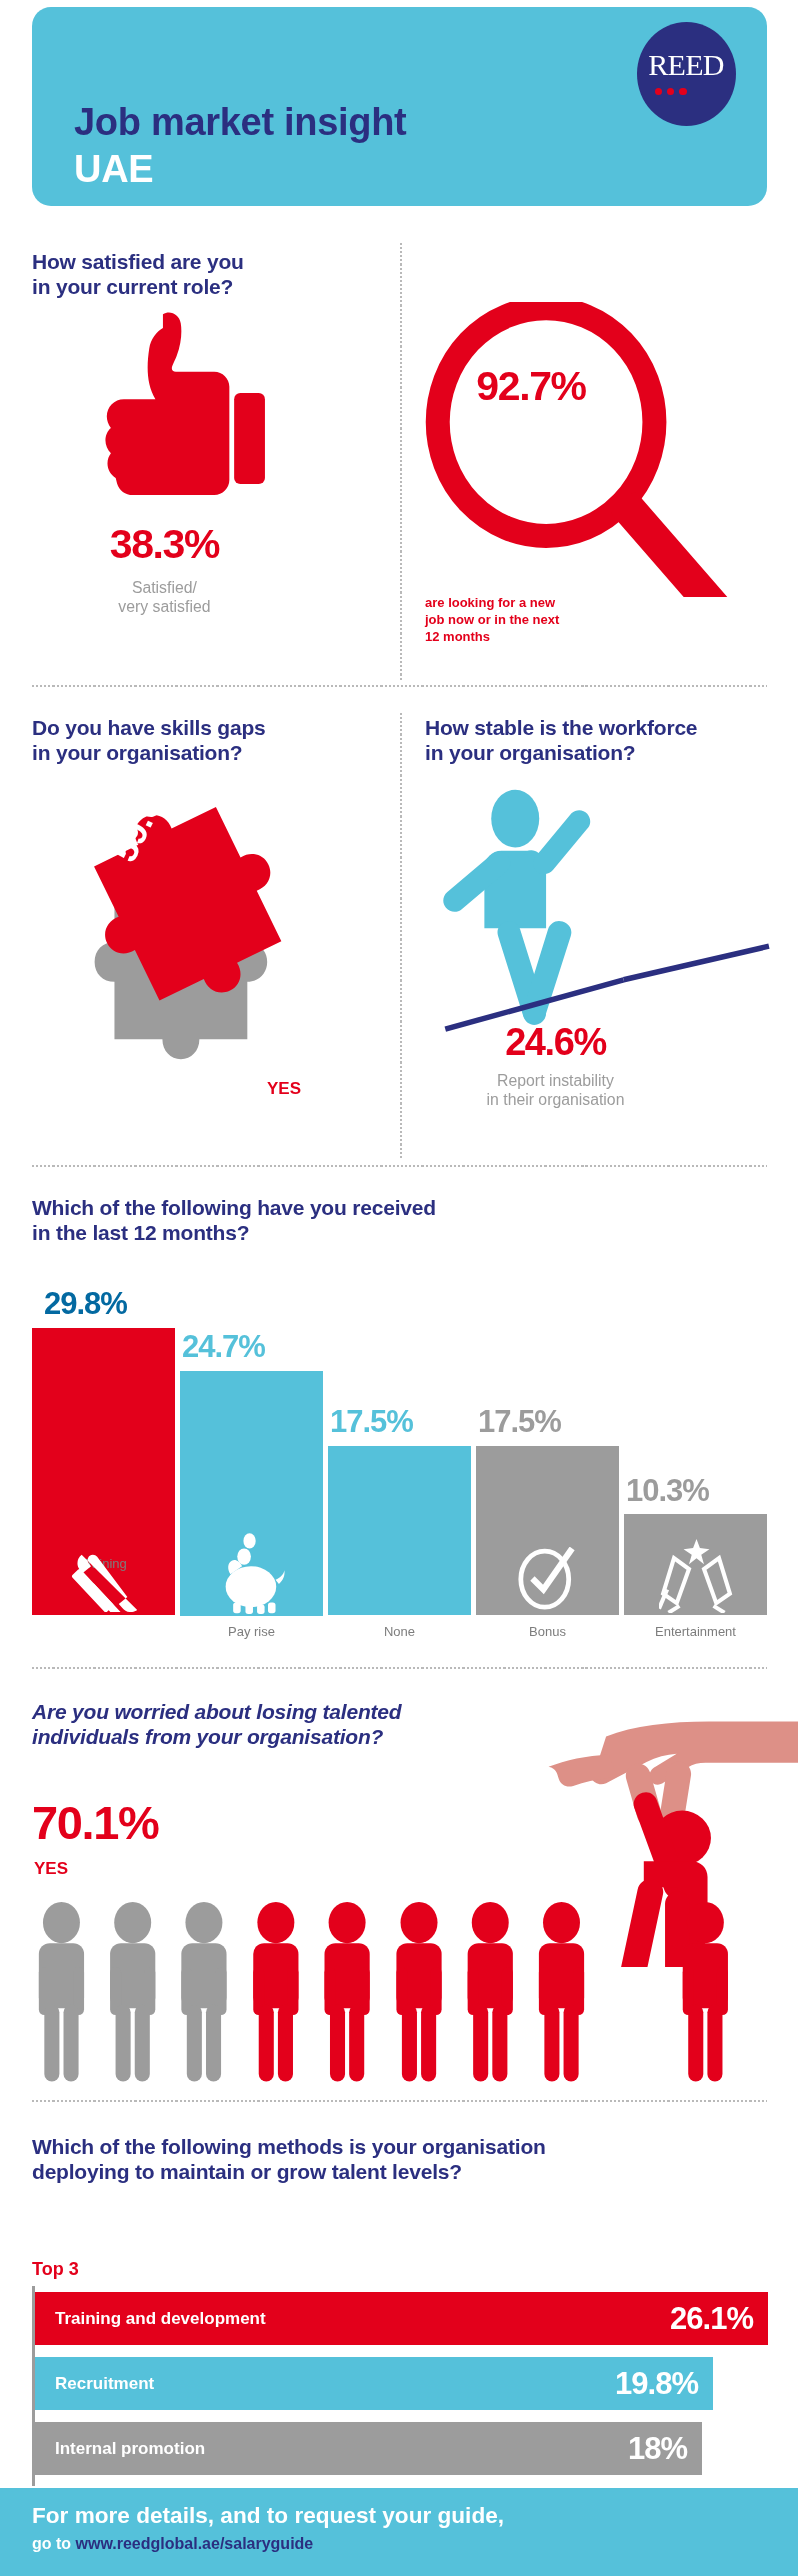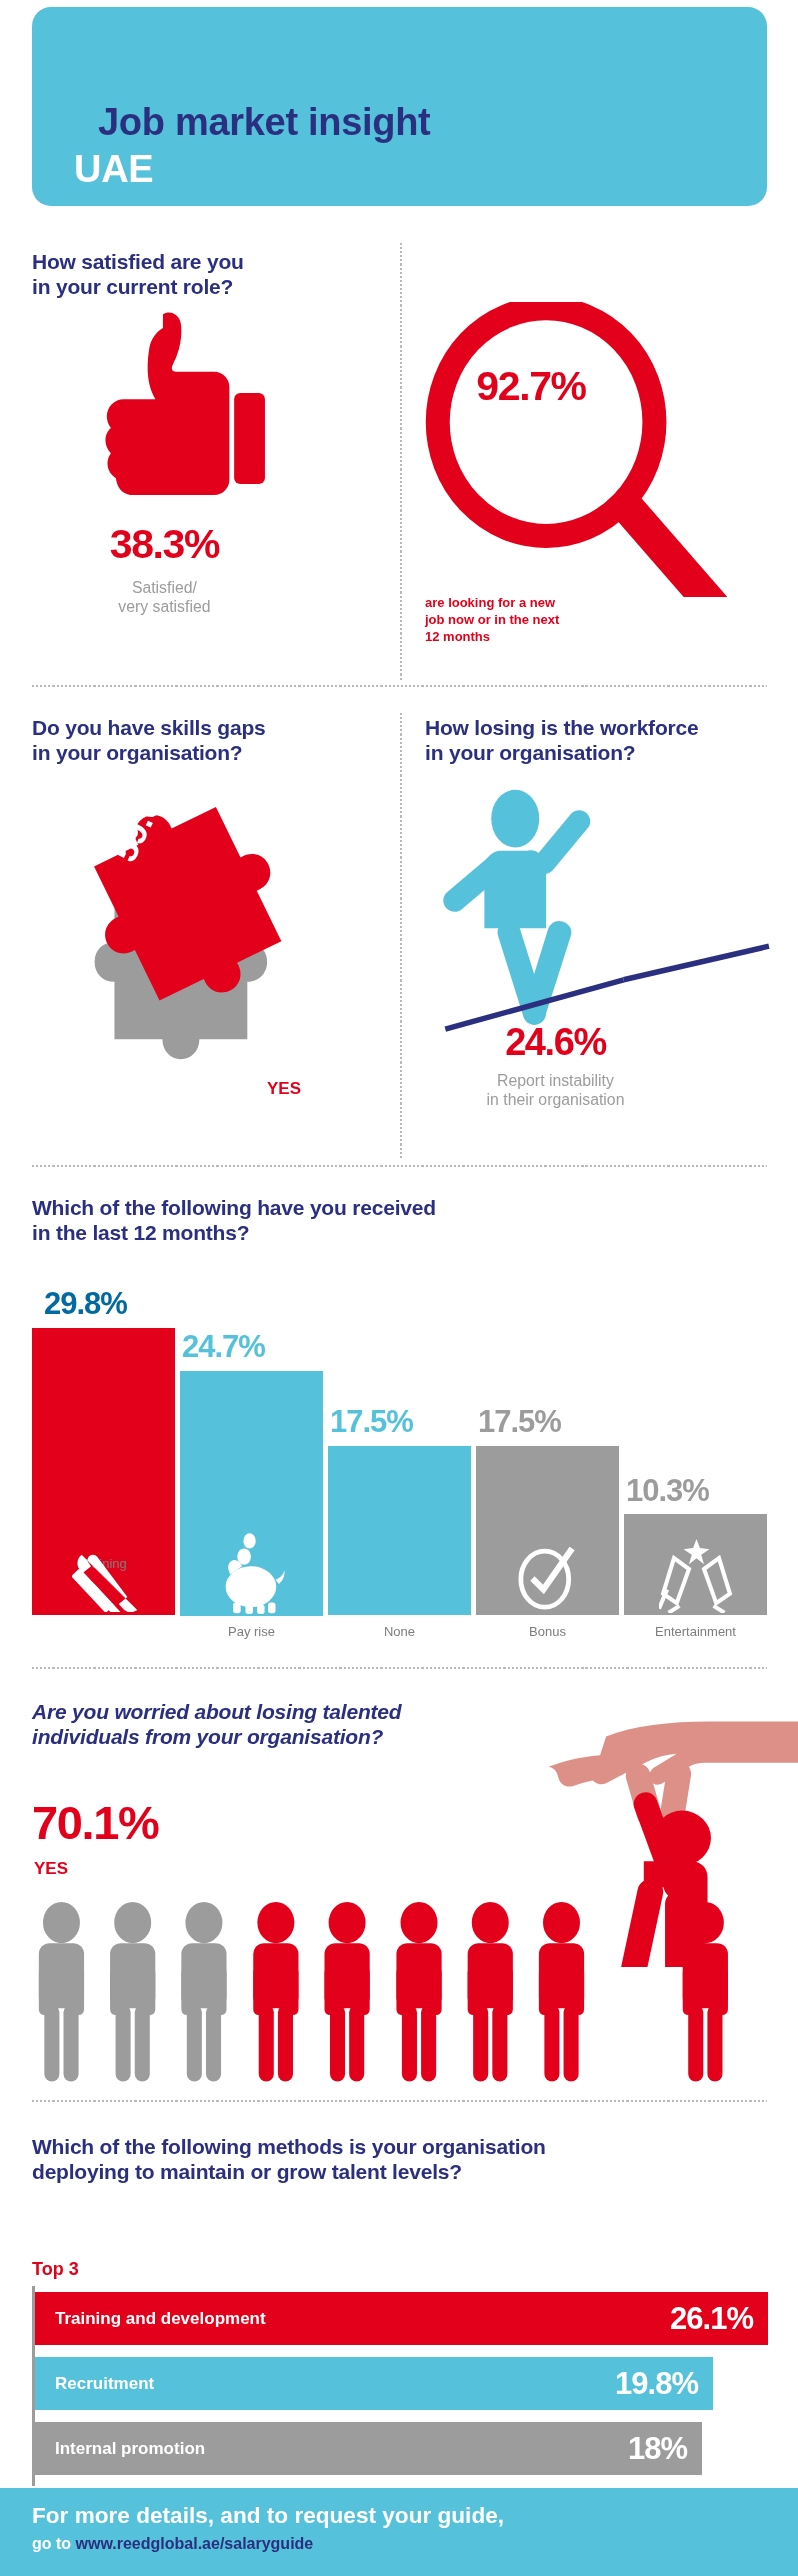--- a/index.html
+++ b/index.html
@@ -11,21 +11,21 @@
   .page{position:relative;width:798px;height:2576px;background:#fff;}
 
   
   .header{
     position:absolute;left:32px;top:6.9px;width:735px;height:199px;
     background:#55c1da;border-radius:19px;
   }
   .hdr-title{
     position:absolute;left:42px;top:96px;
     font-size:38px;font-weight:bold;color:#2b2f80;letter-spacing:-0.3px;
-    line-height:1;white-space:nowrap;margin-left:24px;
+    line-height:1;white-space:nowrap;
   }
   .hdr-sub{
     position:absolute;left:42px;top:143px;
     font-size:38px;font-weight:bold;color:#ffffff;letter-spacing:-0.3px;
     line-height:1;white-space:nowrap;
   }
   .logo{
     position:absolute;right:31.5px;top:15px;width:99px;height:104px;
     background:#2b2f80;border-radius:50%;
   }
@@ -124,20 +124,28 @@
   .foot-url{color:#2b2f80;}
 </style>
 </head>
 <body>
 
 <div class="page">
 
   <div class="header">
     <div class="hdr-title">Job market insight</div>
     <div class="hdr-sub">UAE</div>
+    <div class="logo">
+      <div class="logo-text">REED</div>
+      <div class="logo-dots">
+          <i></i>
+          <i></i>
+          <i></i>
+        </div>
+    </div>
   </div>
 
   <div class="vdiv" style="left:400px;top:243px;height:439px;"></div>
 
   <div class="q" style="left:32px;top:250px;width:343px;">
     <span>How satisfied are you</span><br>
     <span>in your current role?</span>
   </div>
 
   <svg class="thumb-wrap" viewBox="0 0 260 290">
@@ -175,21 +183,21 @@
   <svg class="puzzle-wrap" viewBox="0 0 330 500">
     <path fill="#9c9c9c" d="M62 196h70c0-16 12-27 27-27s27 11 27 27h70v84c17 0 29 13 29 29s-12 29-29 29v84h-70c0 17-12 29-27 29s-27-12-27-29H62v-84c-17 0-29-12-29-29s12-29 29-29v-84z"></path>
     <g transform="rotate(-26 175 200)">
       <path fill="#e3001b" d="M60 110h72c-2-18 10-32 27-32s29 14 27 32h72v82c18-2 32 10 32 27s-14 29-32 27v82h-72c2 18-10 32-27 32s-29-14-27-32H60v-82c-18 2-32-10-32-27s14-29 32-27v-82z"></path>
     </g>
   </svg>
   <div class="pz-pct">59.6%</div>
   <div class="pz-yes">YES</div>
 
   <div class="q" style="left:425px;top:716px;width:384px;">
-    <span>How losing is the workforce</span><br>
+    <span>How stable is the workforce</span><br>
     <span>in your organisation?</span>
   </div>
 
   <svg class="walker-wrap" viewBox="0 0 560 430">
     <g fill="#55c1da">
       <ellipse cx="152" cy="65" rx="35" ry="42"></ellipse>
       <path d="M132 112h40c14 0 25 11 25 25v88h-90v-88c0-14 11-25 25-25z"></path>
       <path d="M139 215c8-3 17 2 20 11l37 118c3 9-2 18-11 21s-18-2-21-11l-37-118c-3-9 2-18 12-21z"></path>
       <path d="M166 215c-9-3-18 2-21 11l-36 116c-3 9 2 18 11 21s18-2 21-11l37-116c3-9-2-18-12-21z" transform="translate(55,0)"></path>
       <path d="M141 119c-6-7-16-8-23-2L53 172c-7 6-8 16-2 23s16 8 23 2l65-55c7-6 8-16 2-23z"></path>

